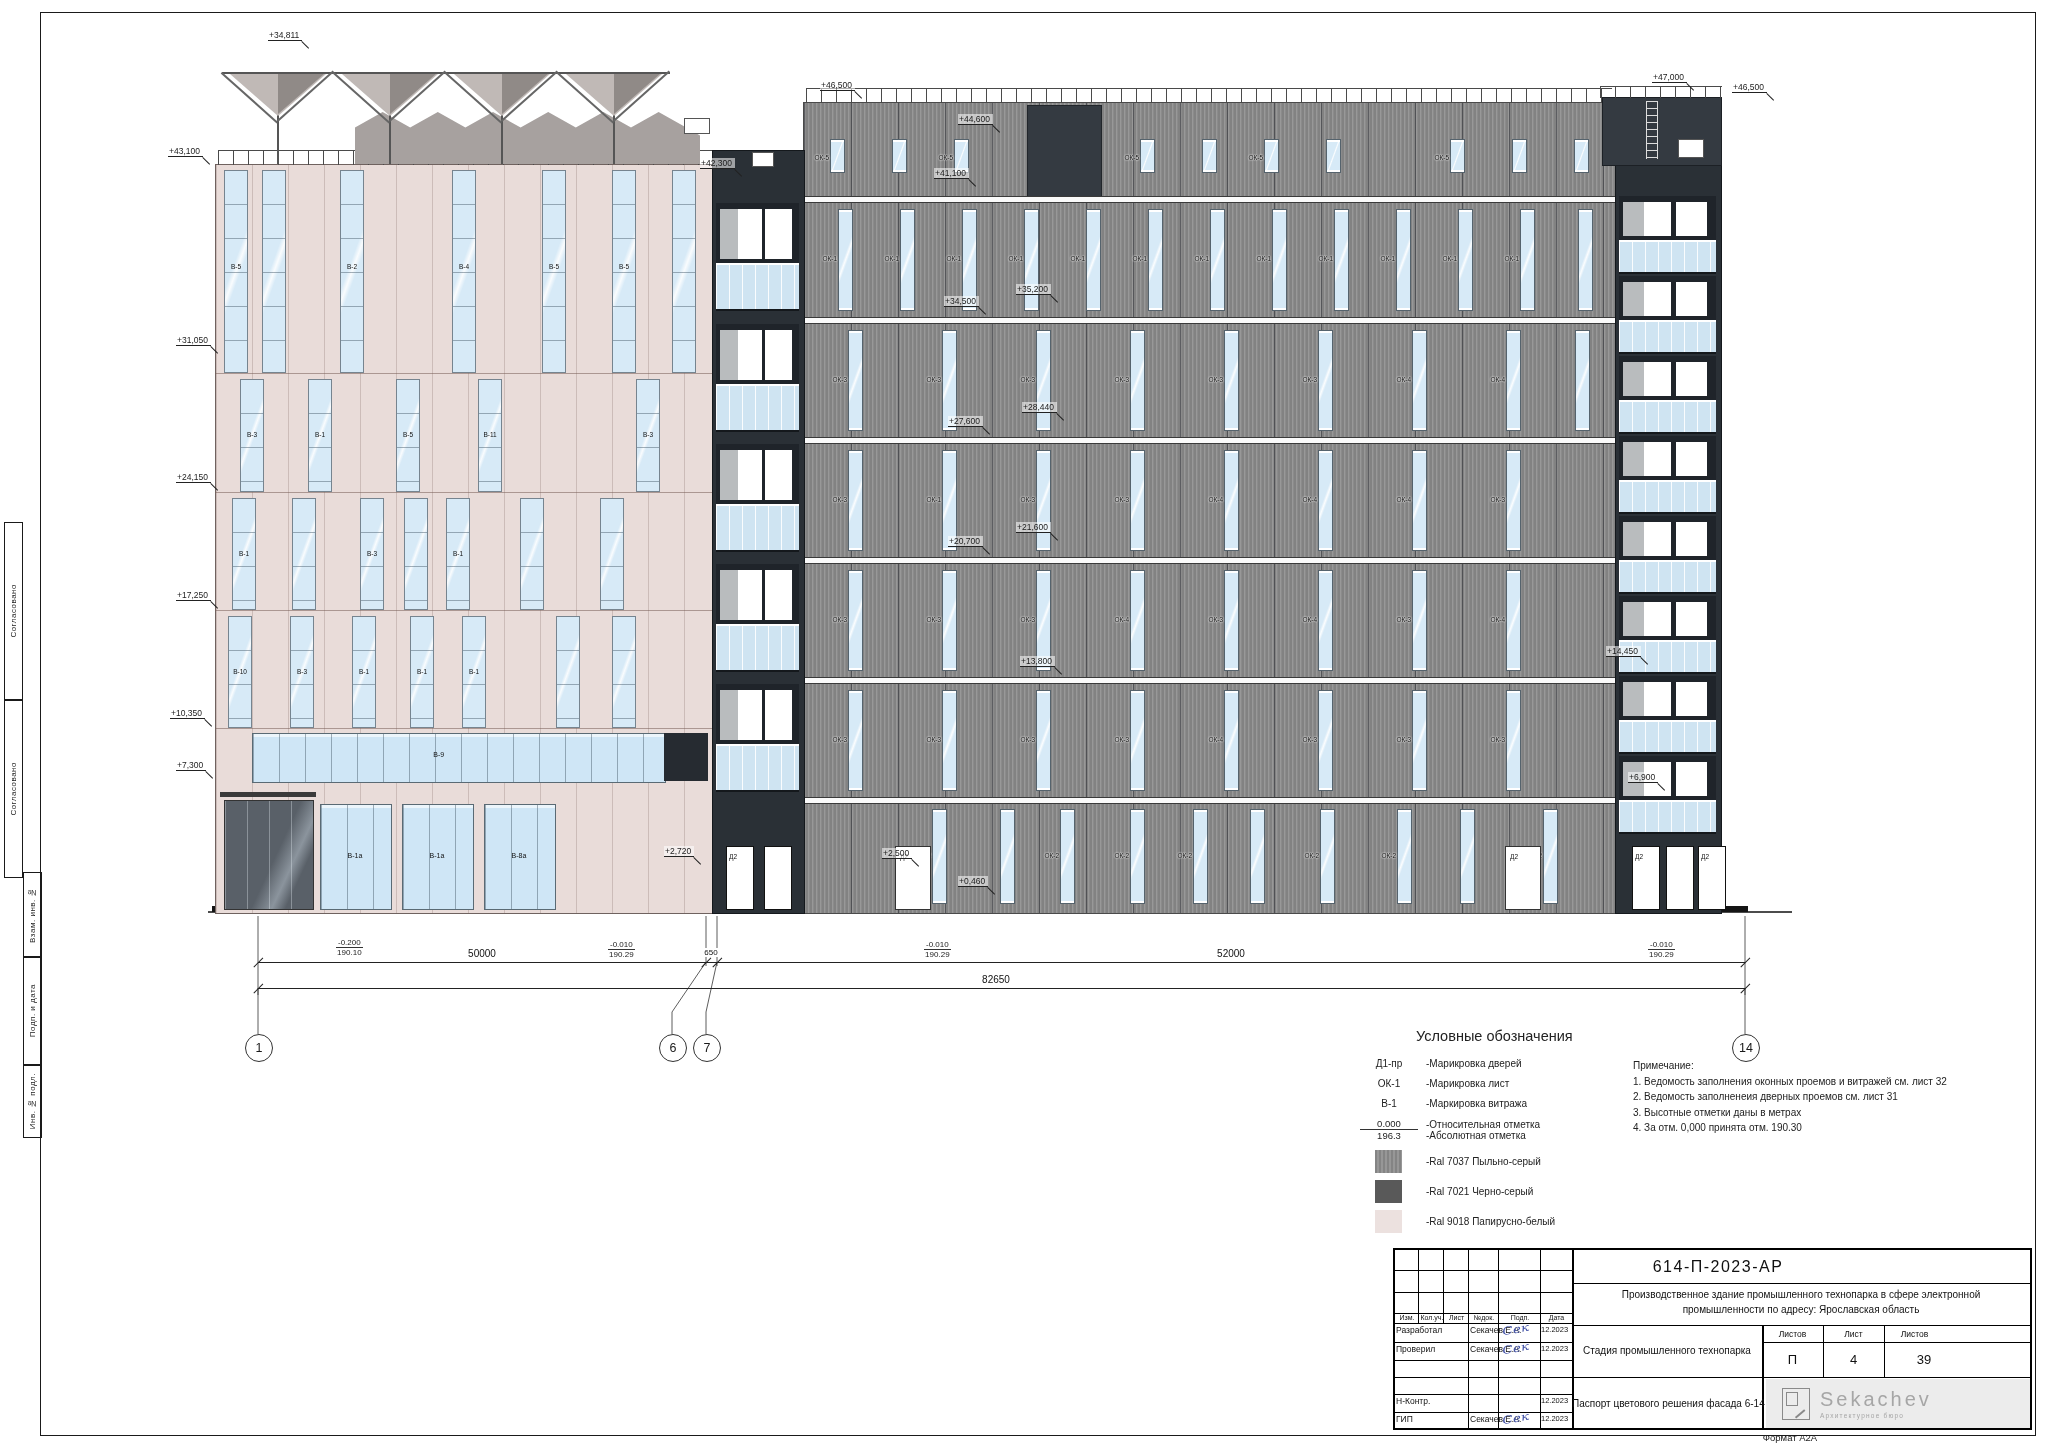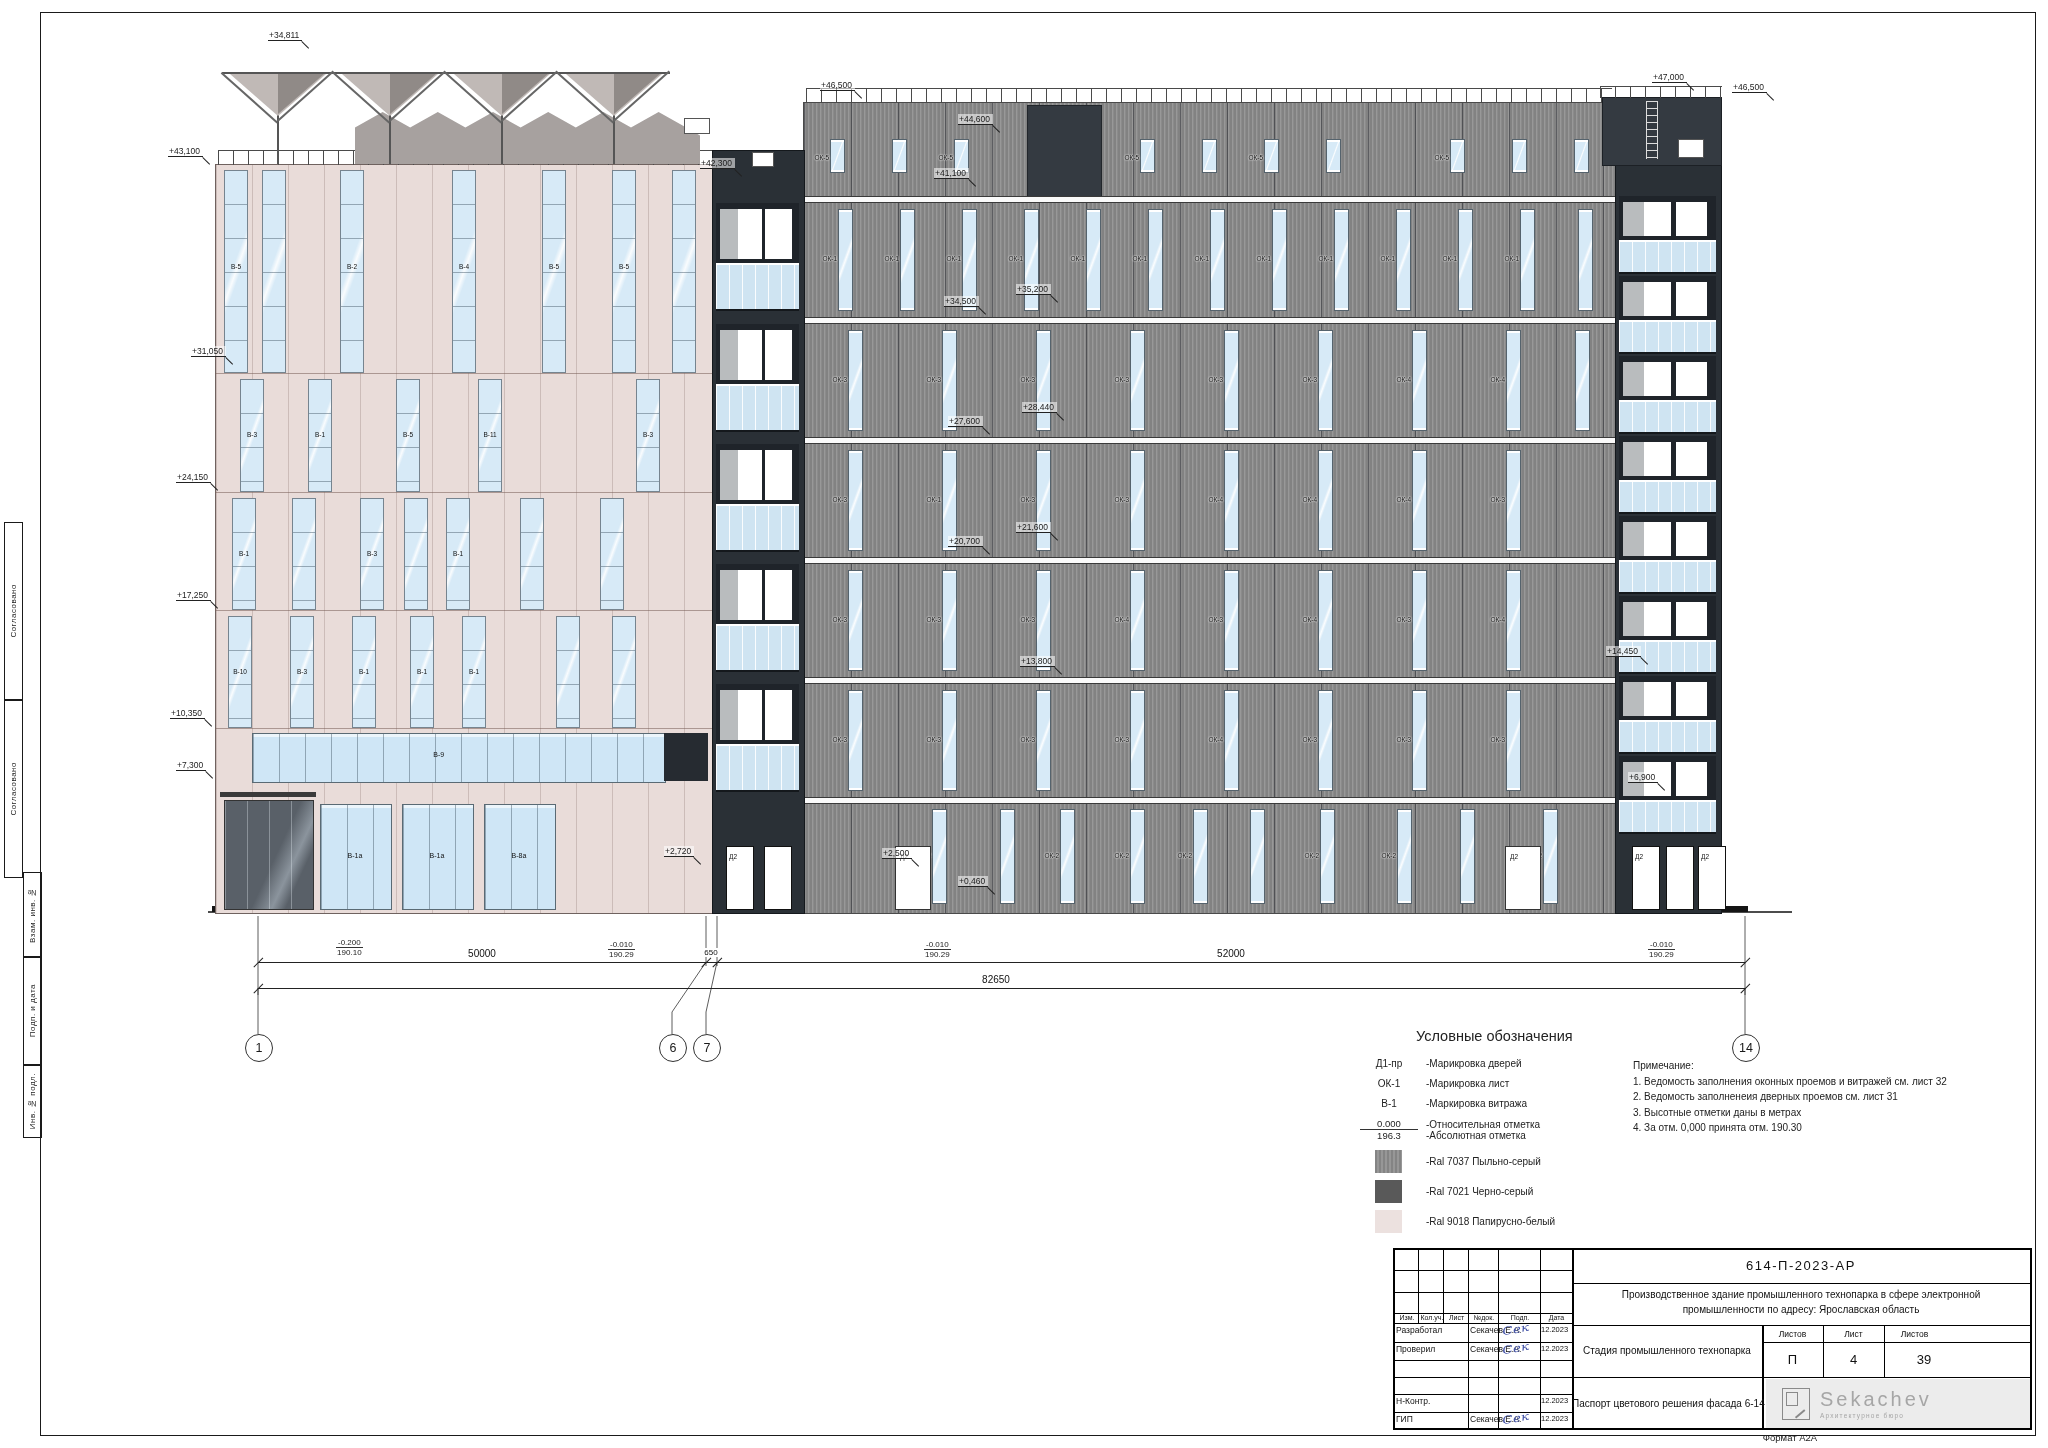--- a/index.html
+++ b/index.html
@@ -459,21 +459,21 @@
       <div style="position: absolute; left: 1698px; top: 846px; width: 26px; height: 62px; background: rgb(255, 255, 255); border: 1px solid rgb(17, 17, 17);">
         <div style="position: absolute; left: 2px; top: 6px; font-size: 6.5px; color: rgb(17, 17, 17);">Д2</div>
       </div>
       <div style="position: absolute; left: 752px; top: 152px; width: 20px; height: 13px; background: rgb(255, 255, 255); border: 1px solid rgb(85, 85, 85); z-index: 2;"></div>
       <div style="position: absolute; left: 1602px; top: 97px; width: 118px; height: 67px; background: rgb(52, 58, 65); border: 1px solid rgb(28, 32, 37);"></div>
       <div class="ladder" style="position: absolute; left: 1646px; top: 101px; width: 10px; height: 58px;"></div>
       <div style="position: absolute; left: 1678px; top: 139px; width: 24px; height: 17px; background: rgb(255, 255, 255); border: 1px solid rgb(85, 85, 85);"></div>
       <div class="rail" style="position: absolute; left: 1600px; top: 86px; width: 122px; height: 11px;"></div>
       <div class="em" style="position: absolute; left: 268px; top: 30px;"><span class="sh">+34,811</span><i></i></div>
       <div class="em" style="position: absolute; left: 168px; top: 146px;"><span class="sh">+43,100</span><i></i></div>
-      <div class="em" style="position: absolute; left: 176px; top: 346px; margin-left: 15px;"><span class="sh">+31,050</span><i></i></div>
+      <div class="em" style="position: absolute; left: 176px; top: 335px;"><span class="sh">+31,050</span><i></i></div>
       <div class="em" style="position: absolute; left: 176px; top: 472px;"><span class="sh">+24,150</span><i></i></div>
       <div class="em" style="position: absolute; left: 176px; top: 590px;"><span class="sh">+17,250</span><i></i></div>
       <div class="em" style="position: absolute; left: 170px; top: 708px;"><span class="sh">+10,350</span><i></i></div>
       <div class="em" style="position: absolute; left: 176px; top: 760px;"><span class="sh">+7,300</span><i></i></div>
       <div class="em" style="position: absolute; left: 820px; top: 80px;"><span class="sh">+46,500</span><i></i></div>
       <div class="em" style="position: absolute; left: 700px; top: 158px;"><span class="sh">+42,300</span><i></i></div>
       <div class="em" style="position: absolute; left: 934px; top: 168px;"><span class="sh">+41,100</span><i></i></div>
       <div class="em" style="position: absolute; left: 958px; top: 114px;"><span class="sh">+44,600</span><i></i></div>
       <div class="em" style="position: absolute; left: 1016px; top: 284px;"><span class="sh">+35,200</span><i></i></div>
       <div class="em" style="position: absolute; left: 944px; top: 296px;"><span class="sh">+34,500</span><i></i></div>
@@ -620,21 +620,21 @@
       <div class="tx" style="left: 1396px; top: 1344px; width: 70px; font-size: 8.5px;">Проверил</div>
       <div class="tx" style="left: 1470px; top: 1344px; width: 70px; font-size: 8.5px;">Секачев Е.А.</div>
       <span class="sig" style="position: absolute; left: 1505px; top: 1342px;">Сек</span>
       <div class="tx" style="left: 1541px; top: 1344px; width: 31px; font-size: 7.5px;">12.2023</div>
       <div class="tx" style="left: 1396px; top: 1396px; width: 70px; font-size: 8.5px;">Н-Контр.</div>
       <div class="tx" style="left: 1541px; top: 1396px; width: 31px; font-size: 7.5px;">12.2023</div>
       <div class="tx" style="left: 1396px; top: 1414px; width: 70px; font-size: 8.5px;">ГИП</div>
       <div class="tx" style="left: 1470px; top: 1414px; width: 70px; font-size: 8.5px;">Секачев Е.А.</div>
       <span class="sig" style="position: absolute; left: 1505px; top: 1412px;">Сек</span>
       <div class="tx" style="left: 1541px; top: 1414px; width: 31px; font-size: 7.5px;">12.2023</div>
-      <div class="tx ctr" style="left: 1572px; top: 1258px; width: 458px; font-size: 13px; letter-spacing: 1.5px;">614-П-2023-АР</div>
+      <div class="tx ctr" style="left: 1489px; top: 1258px; width: 458px; font-size: 16px; letter-spacing: 1.5px;">614-П-2023-АР</div>
       <div class="tx ctr" style="left: 1580px; top: 1289px; width: 442px; font-size: 10px;">Производственное здание промышленного технопарка  в сфере электронной</div>
       <div class="tx ctr" style="left: 1580px; top: 1304px; width: 442px; font-size: 10px;">промышленности по адресу: Ярославская область</div>
       <div class="tx ctr" style="left: 1572px; top: 1345px; width: 190px; font-size: 10px;">Стадия промышленного технопарка</div>
       <div class="tx ctr" style="left: 1572px; top: 1398px; width: 190px; font-size: 10px;">Паспорт цветового решения фасада 6-14</div>
       <div class="tx ctr" style="left: 1762px; top: 1329px; width: 61px; font-size: 8.5px;">Листов</div>
       <div class="tx ctr" style="left: 1823px; top: 1329px; width: 61px; font-size: 8.5px;">Лист</div>
       <div class="tx ctr" style="left: 1884px; top: 1329px; width: 61px; font-size: 8.5px;">Листов</div>
       <div class="tx ctr" style="left: 1762px; top: 1352px; width: 61px; font-size: 13px;">П</div>
       <div class="tx ctr" style="left: 1823px; top: 1352px; width: 61px; font-size: 13px;">4</div>
       <div class="tx ctr" style="left: 1884px; top: 1352px; width: 80px; font-size: 13px;">39</div>

